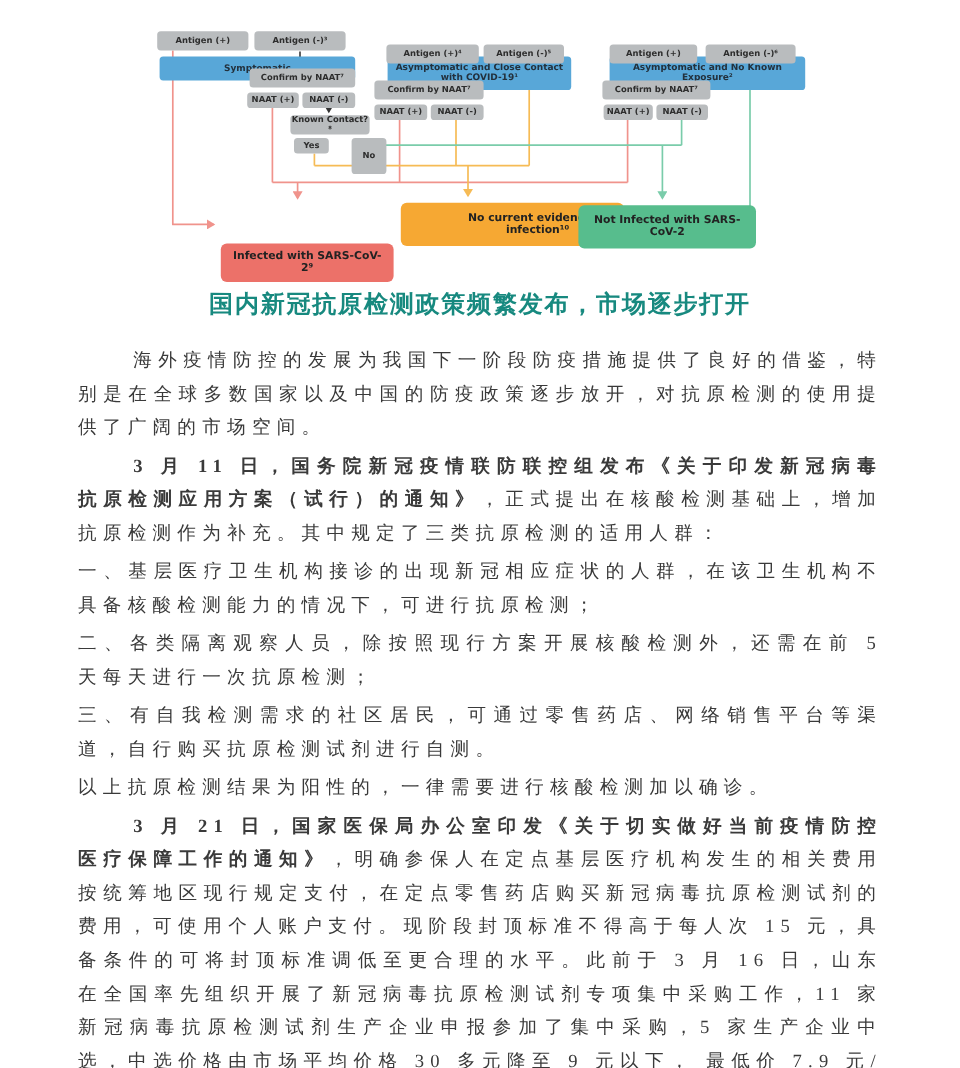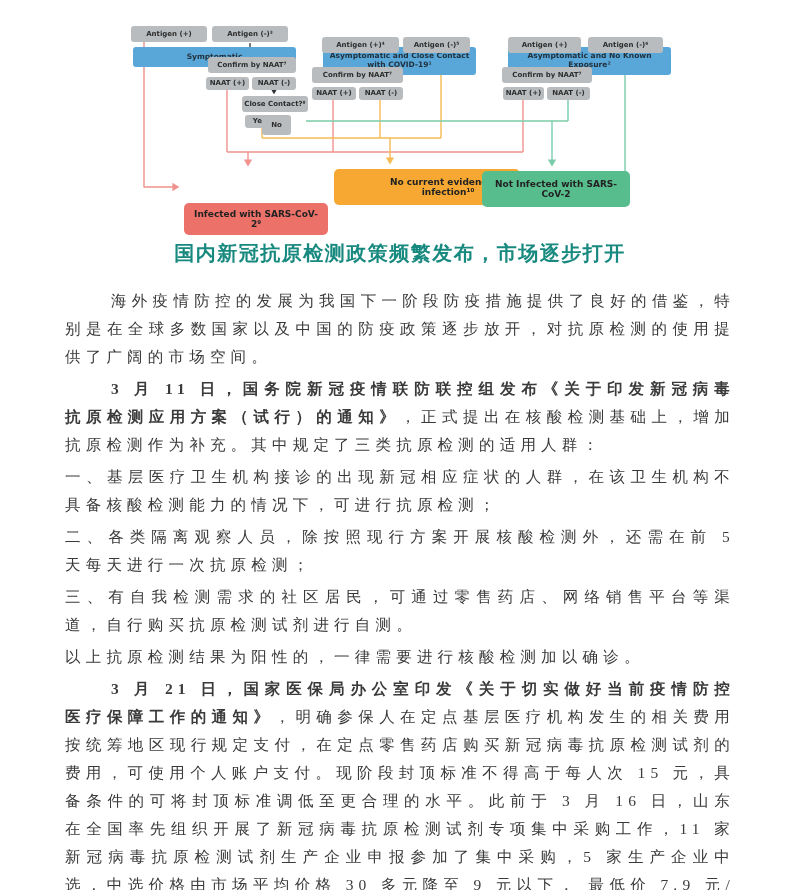--- a/index.html
+++ b/index.html
@@ -85,23 +85,23 @@
         <path d="M625 54 L625 190 L622 190" marker-end="url(#mTeal)"></path>
       </g>
     </svg>
 
     <div class="fc-box fc-hdr" style="left:133px;top:3px;width:155px;height:20px">Symptomatic</div>
     <div class="fc-box fc-gray" style="left:131px;top:26px;width:76px;height:16px">Antigen (+)</div>
     <div class="fc-box fc-gray" style="left:212px;top:26px;width:76px;height:16px">Antigen (-)³</div>
     <div class="fc-box fc-gray" style="left:208px;top:57px;width:88px;height:16px">Confirm by NAAT⁷</div>
     <div class="fc-box fc-gray" style="left:206px;top:77px;width:43px;height:13px">NAAT (+)</div>
     <div class="fc-box fc-gray" style="left:252px;top:77px;width:44px;height:13px">NAAT (-)</div>
-    <div class="fc-box fc-gray" style="left:242px;top:96px;width:66px;height:16px">Close Contact?⁸</div>
+    <div class="fc-box fc-gray" style="left:242px;top:96px;width:66px;height:16px">Known Contact?⁸</div>
     <div class="fc-box fc-gray" style="left:245px;top:115px;width:29px;height:13px">Yes</div>
-    <div class="fc-box fc-gray" style="left:262px;top:115px;width:29px;height:20px">No</div>
+    <div class="fc-box fc-gray" style="left:293px;top:115px;width:29px;height:30px">No</div>
 
     <div class="fc-box fc-hdr" style="left:323px;top:3px;width:145px;height:28px">Asymptomatic and Close Contact with COVID-19¹</div>
     <div class="fc-box fc-gray" style="left:322px;top:37px;width:77px;height:16px">Antigen (+)⁴</div>
     <div class="fc-box fc-gray" style="left:403px;top:37px;width:67px;height:16px">Antigen (-)⁵</div>
     <div class="fc-box fc-gray" style="left:312px;top:67px;width:91px;height:16px">Confirm by NAAT⁷</div>
     <div class="fc-box fc-gray" style="left:312px;top:87px;width:44px;height:13px">NAAT (+)</div>
     <div class="fc-box fc-gray" style="left:359px;top:87px;width:44px;height:13px">NAAT (-)</div>
 
     <div class="fc-box fc-hdr" style="left:508px;top:3px;width:155px;height:28px">Asymptomatic and No Known Exposure²</div>
     <div class="fc-box fc-gray" style="left:508px;top:37px;width:73px;height:16px">Antigen (+)</div>

